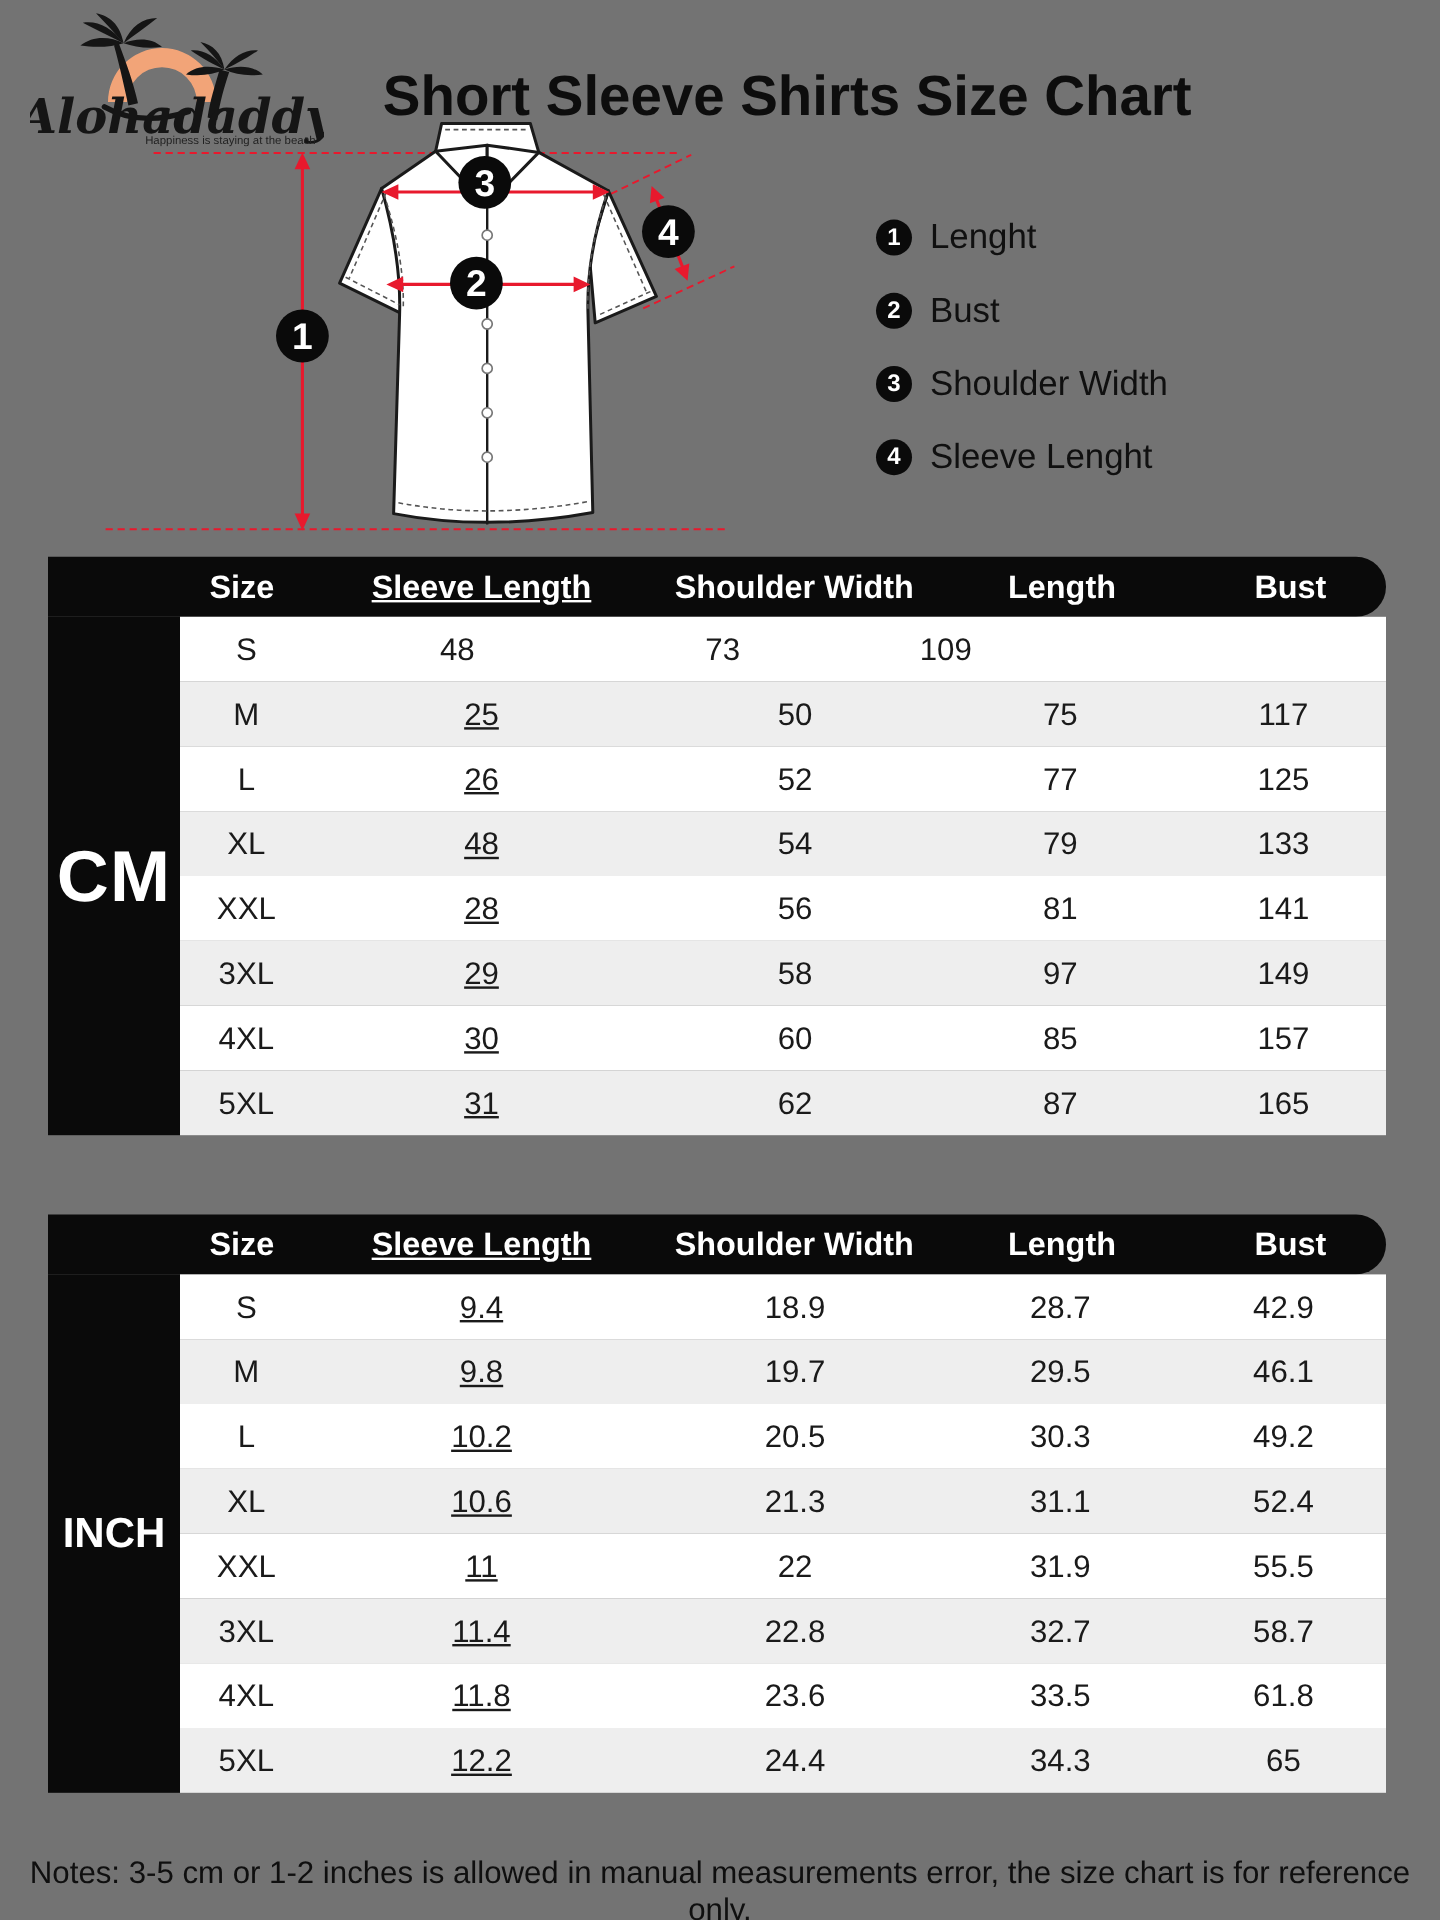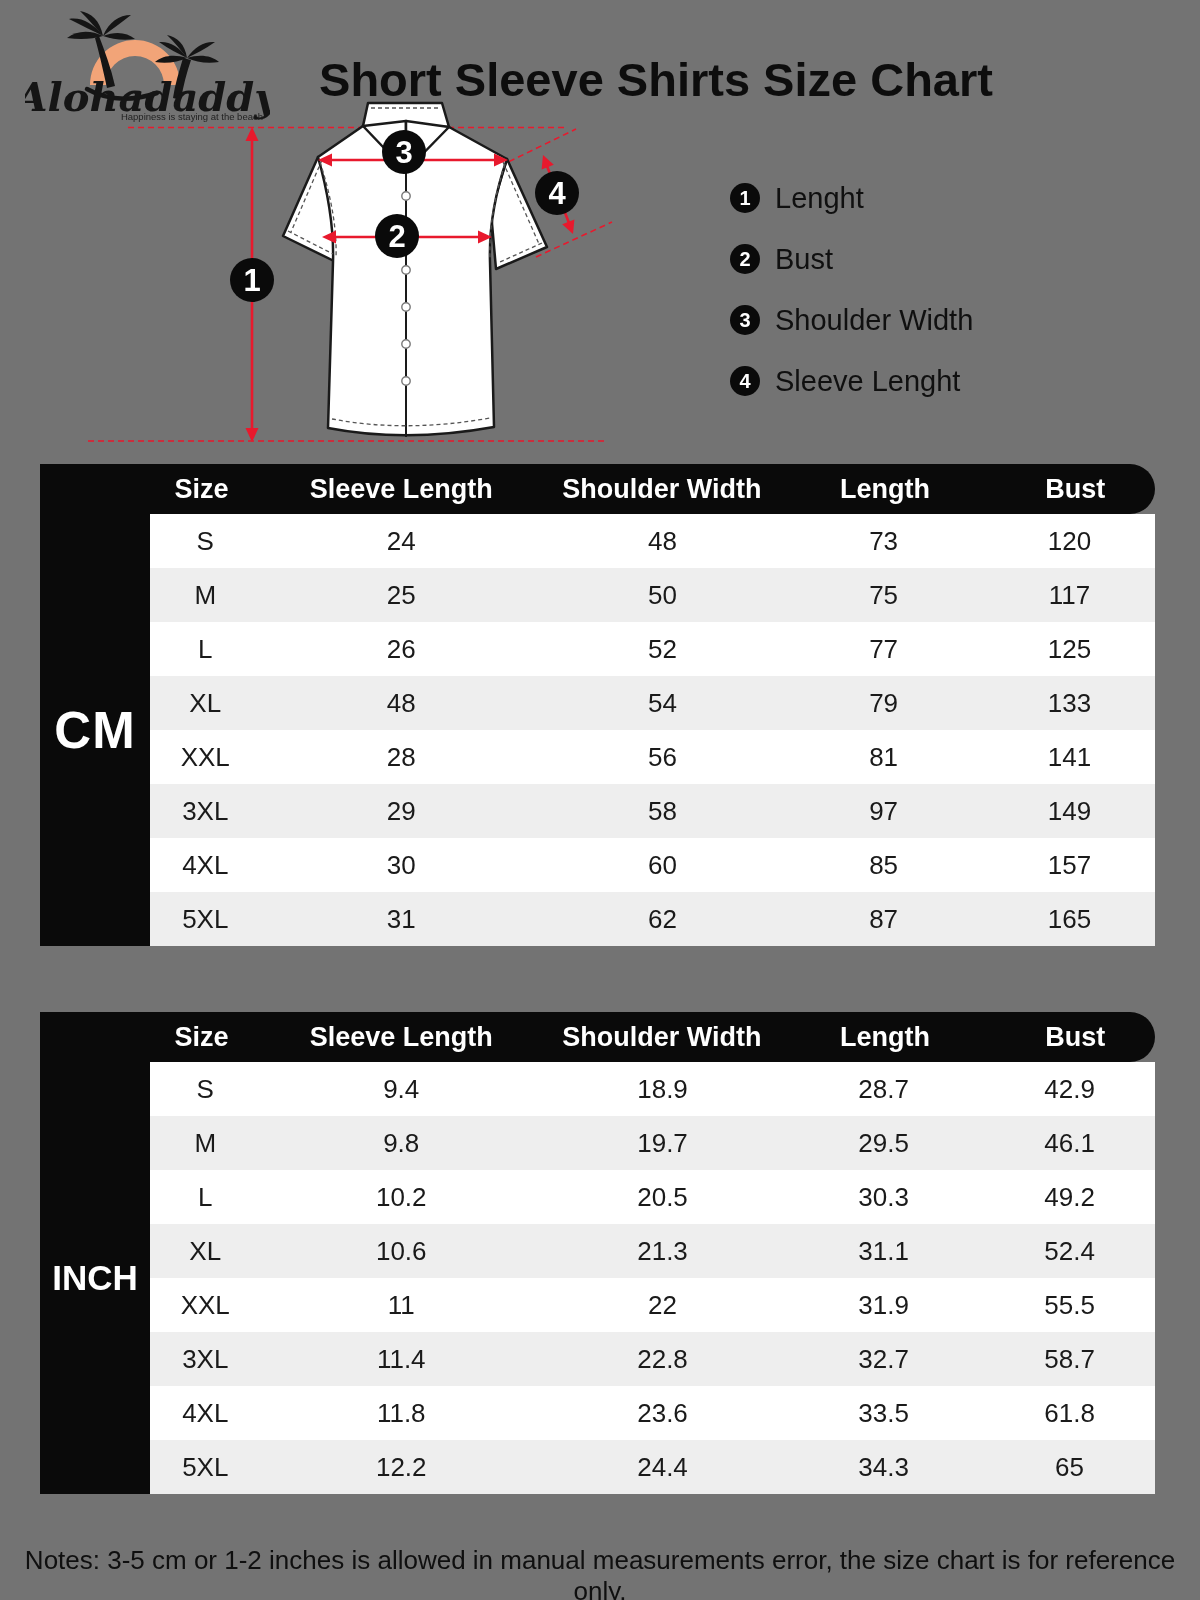--- a/index.html
+++ b/index.html
@@ -26,27 +26,27 @@
   .llabel{font-size:29px;color:#101010;white-space:nowrap;}
 
   
   .size-table{position:absolute;left:40px;width:1115px;}
   .thead{box-sizing:border-box;width:1115px;height:50px;padding-left:110px;
          background:#0a0a0a;border-radius:0 26px 26px 0;
          display:flex;align-items:center;color:#fff;font-weight:bold;font-size:27px;gap:17px;}
   .tbody{display:flex;}
   .unit-band{width:110px;background:#0a0a0a;color:#fff;font-weight:bold;
              display:flex;align-items:center;justify-content:center;}
-  .unit-cm{font-size:51px;letter-spacing:1px;}
+  .unit-cm{font-size:60px;letter-spacing:1px;}
   .unit-inch{font-size:35px;letter-spacing:0px;}
   .rows{width:1005px;}
   .trow{display:flex;align-items:center;height:54px;background:#fff;font-size:26px;color:#1a1a1a;}
   .trow.alt{background:#eeeeee;}
   .cell{text-align:center;}
-  .c0{width:11%;}.c1{width:28%;}.c2{width:24%;}.c3{width:20%;}.c4{width:17%;}
+  .c0{width:11%;}.c1{width:28%;text-decoration:underline;}.c2{width:24%;}.c3{width:20%;}.c4{width:17%;}
 
   
   .notes{position:absolute;left:0;top:1545px;width:1200px;text-align:center;
          font-size:26px;color:#0f0f0f;}
 </style>
 </head>
 <body>
 
 <div class="page">
 
@@ -176,24 +176,23 @@
       <span class="cell c1">Sleeve Length</span>
       <span class="cell c2">Shoulder Width</span>
       <span class="cell c3">Length</span>
       <span class="cell c4">Bust</span>
     </div>
     <div class="tbody">
       <div class="unit-band unit-cm">CM</div>
       <div class="rows">
           <div class="trow">
             <span class="cell c0">S</span>
-            <span class="cell c1">24</span>
             <span class="cell c2">48</span>
             <span class="cell c3">73</span>
-            <span class="cell c4">120</span>
+            <span class="cell c4">109</span>
           </div>
           <div class="trow alt">
             <span class="cell c0">M</span>
             <span class="cell c1">25</span>
             <span class="cell c2">50</span>
             <span class="cell c3">75</span>
             <span class="cell c4">117</span>
           </div>
           <div class="trow">
             <span class="cell c0">L</span>

